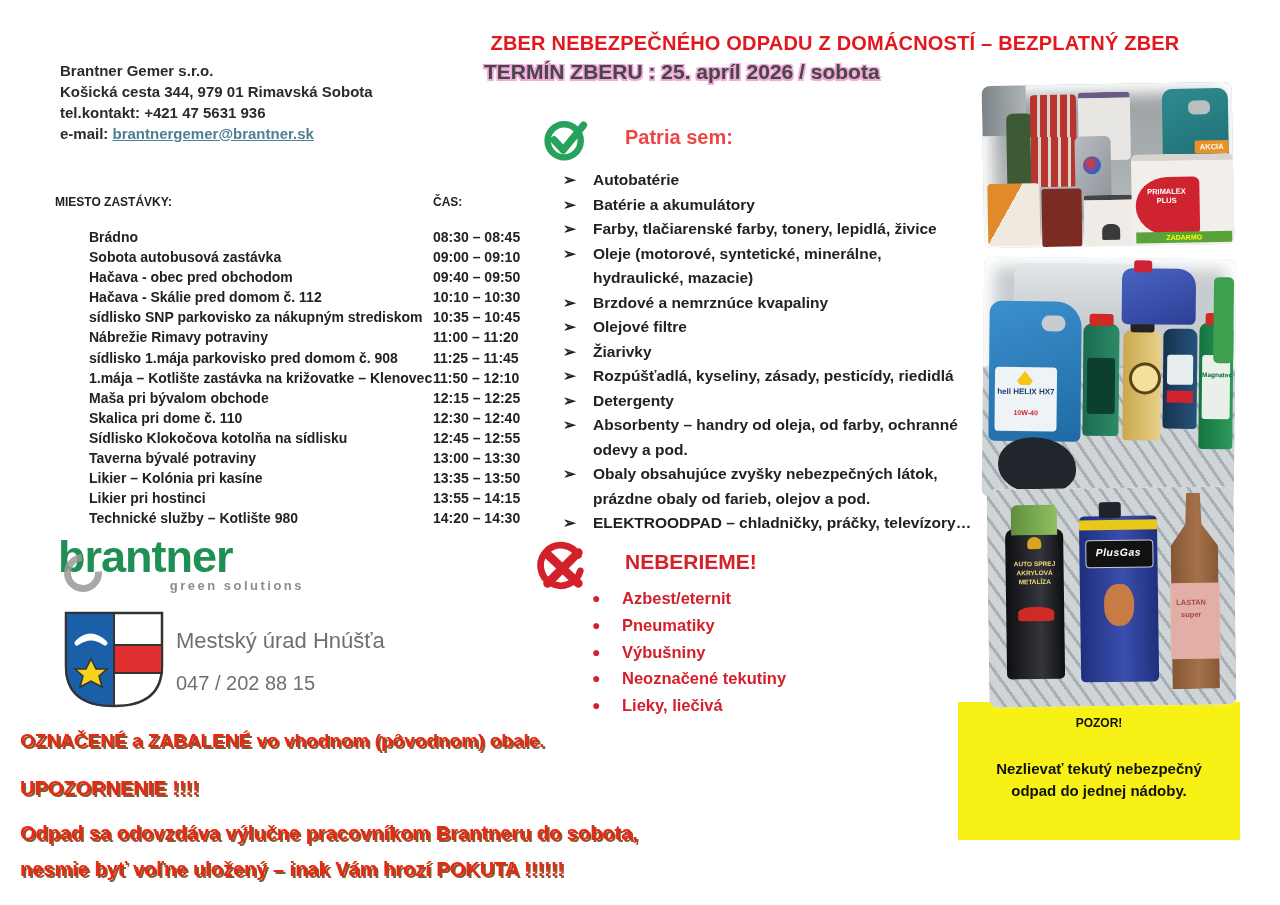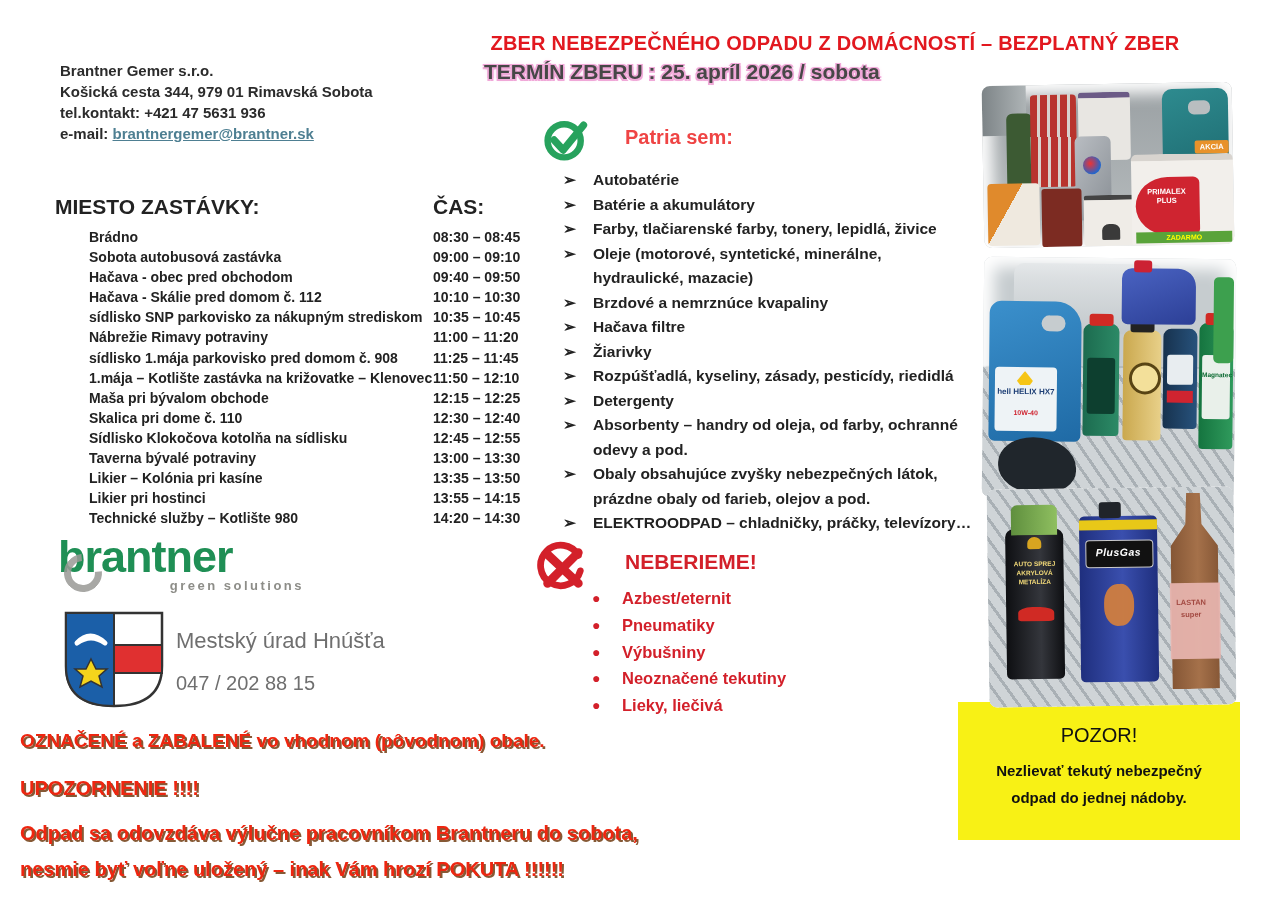--- a/index.html
+++ b/index.html
@@ -10,21 +10,21 @@
   .company{position:absolute;left:60px;top:60px;font-size:15px;font-weight:bold;
            line-height:21px;color:#2b2b2b;}
   .company .email-link{color:#4e7f92;text-decoration:underline;font-weight:bold;}
   .title-main{position:absolute;left:420px;top:32px;width:830px;text-align:center;
               font-size:20px;font-weight:bold;color:#e2181f;letter-spacing:.2px;}
   .title-sub{position:absolute;left:484px;top:60px;font-size:21px;font-weight:bold;color:#474747;
              text-shadow:-1.5px -1.5px 0 #f0a8d8,1.5px -1.5px 0 #f0a8d8,-1.5px 1.5px 0 #f0a8d8,
                           1.5px 1.5px 0 #f0a8d8,0 0 5px #f6cdea;}
 
   
-  .sched-head{position:absolute;left:55px;top:195px;font-size:21px;font-weight:bold;color:#222;}
+  .sched-head{position:absolute;left:55px;top:195px;font-size:12px;font-weight:bold;color:#222;}
   .sched-head .time-h{position:absolute;left:378px;top:0;}
   .sched-rows{position:absolute;left:55px;top:227px;width:470px;font-size:14px;font-weight:bold;
               line-height:20.1px;color:#222;}
   .srow{position:relative;white-space:nowrap;padding-left:34px;}
   .srow .stime{position:absolute;left:378px;top:0;}
 
   
   .check-icon{position:absolute;left:543px;top:116px;width:46px;height:46px;}
   .acc-title{position:absolute;left:625px;top:126px;font-size:20px;font-weight:bold;color:#ef4444;text-align:right;}
   .acc-list{position:absolute;left:563px;top:168px;width:470px;font-size:15.5px;font-weight:bold;
@@ -56,22 +56,22 @@
   .warn{position:absolute;left:20px;width:770px;text-align:left;font-weight:bold;color:#ee2610;
         text-shadow:2px 2px 0 rgba(104,48,2,.8);}
   .warn1{top:730px;font-size:19px;}
   .warn2{top:777px;font-size:20px;}
   .warn3{top:822px;font-size:20px;}
   .warn4{top:858px;font-size:20px;}
 
   
   .caution{position:absolute;left:958px;top:702px;width:282px;height:138px;background:#f8f115;
            text-align:center;color:#111;}
-  .caution-title{margin-top:22px;font-size:20px;font-weight:normal;}
-  .caution-text{margin:10px auto 0;width:210px;font-size:15px;font-weight:bold;line-height:27px;}
+  .caution-title{margin-top:14px;font-size:12px;font-weight:bold;}
+  .caution-text{margin:28px auto 0;width:210px;font-size:15px;font-weight:bold;line-height:22px;}
 
   
   .photo{position:absolute;border-radius:8px;overflow:hidden;box-shadow:inset 0 0 16px 10px #fff;}
   .photo *{position:absolute;}
   .photo1{left:983px;top:84px;width:250px;height:162px;transform:rotate(-1deg);
           background:linear-gradient(180deg,#9aa0a3,#b9bec0);}
   .p1-steel{left:0;top:0;width:44px;height:50px;background:linear-gradient(90deg,#7d8487,#aeb4b6);}
   .p1-greenbtl{left:24px;top:28px;width:26px;height:78px;background:#3c5a33;border-radius:6px;}
   .p1-redcan{left:48px;top:10px;width:46px;height:92px;border-radius:4px;
              background:repeating-linear-gradient(90deg,#b8342e 0 7px,#d8d3cd 7px 10px);}
@@ -224,21 +224,21 @@
         <span class="acc-bullet">➢</span>
         <span class="acc-text">Oleje (motorové, syntetické, minerálne,
 hydraulické, mazacie)</span>
       </div>
     <div class="acc-item">
         <span class="acc-bullet">➢</span>
         <span class="acc-text">Brzdové a nemrznúce kvapaliny</span>
       </div>
     <div class="acc-item">
         <span class="acc-bullet">➢</span>
-        <span class="acc-text">Hačava filtre</span>
+        <span class="acc-text">Olejové filtre</span>
       </div>
     <div class="acc-item">
         <span class="acc-bullet">➢</span>
         <span class="acc-text">Žiarivky</span>
       </div>
     <div class="acc-item">
         <span class="acc-bullet">➢</span>
         <span class="acc-text">Rozpúšťadlá, kyseliny, zásady, pesticídy, riedidlá</span>
       </div>
     <div class="acc-item">

